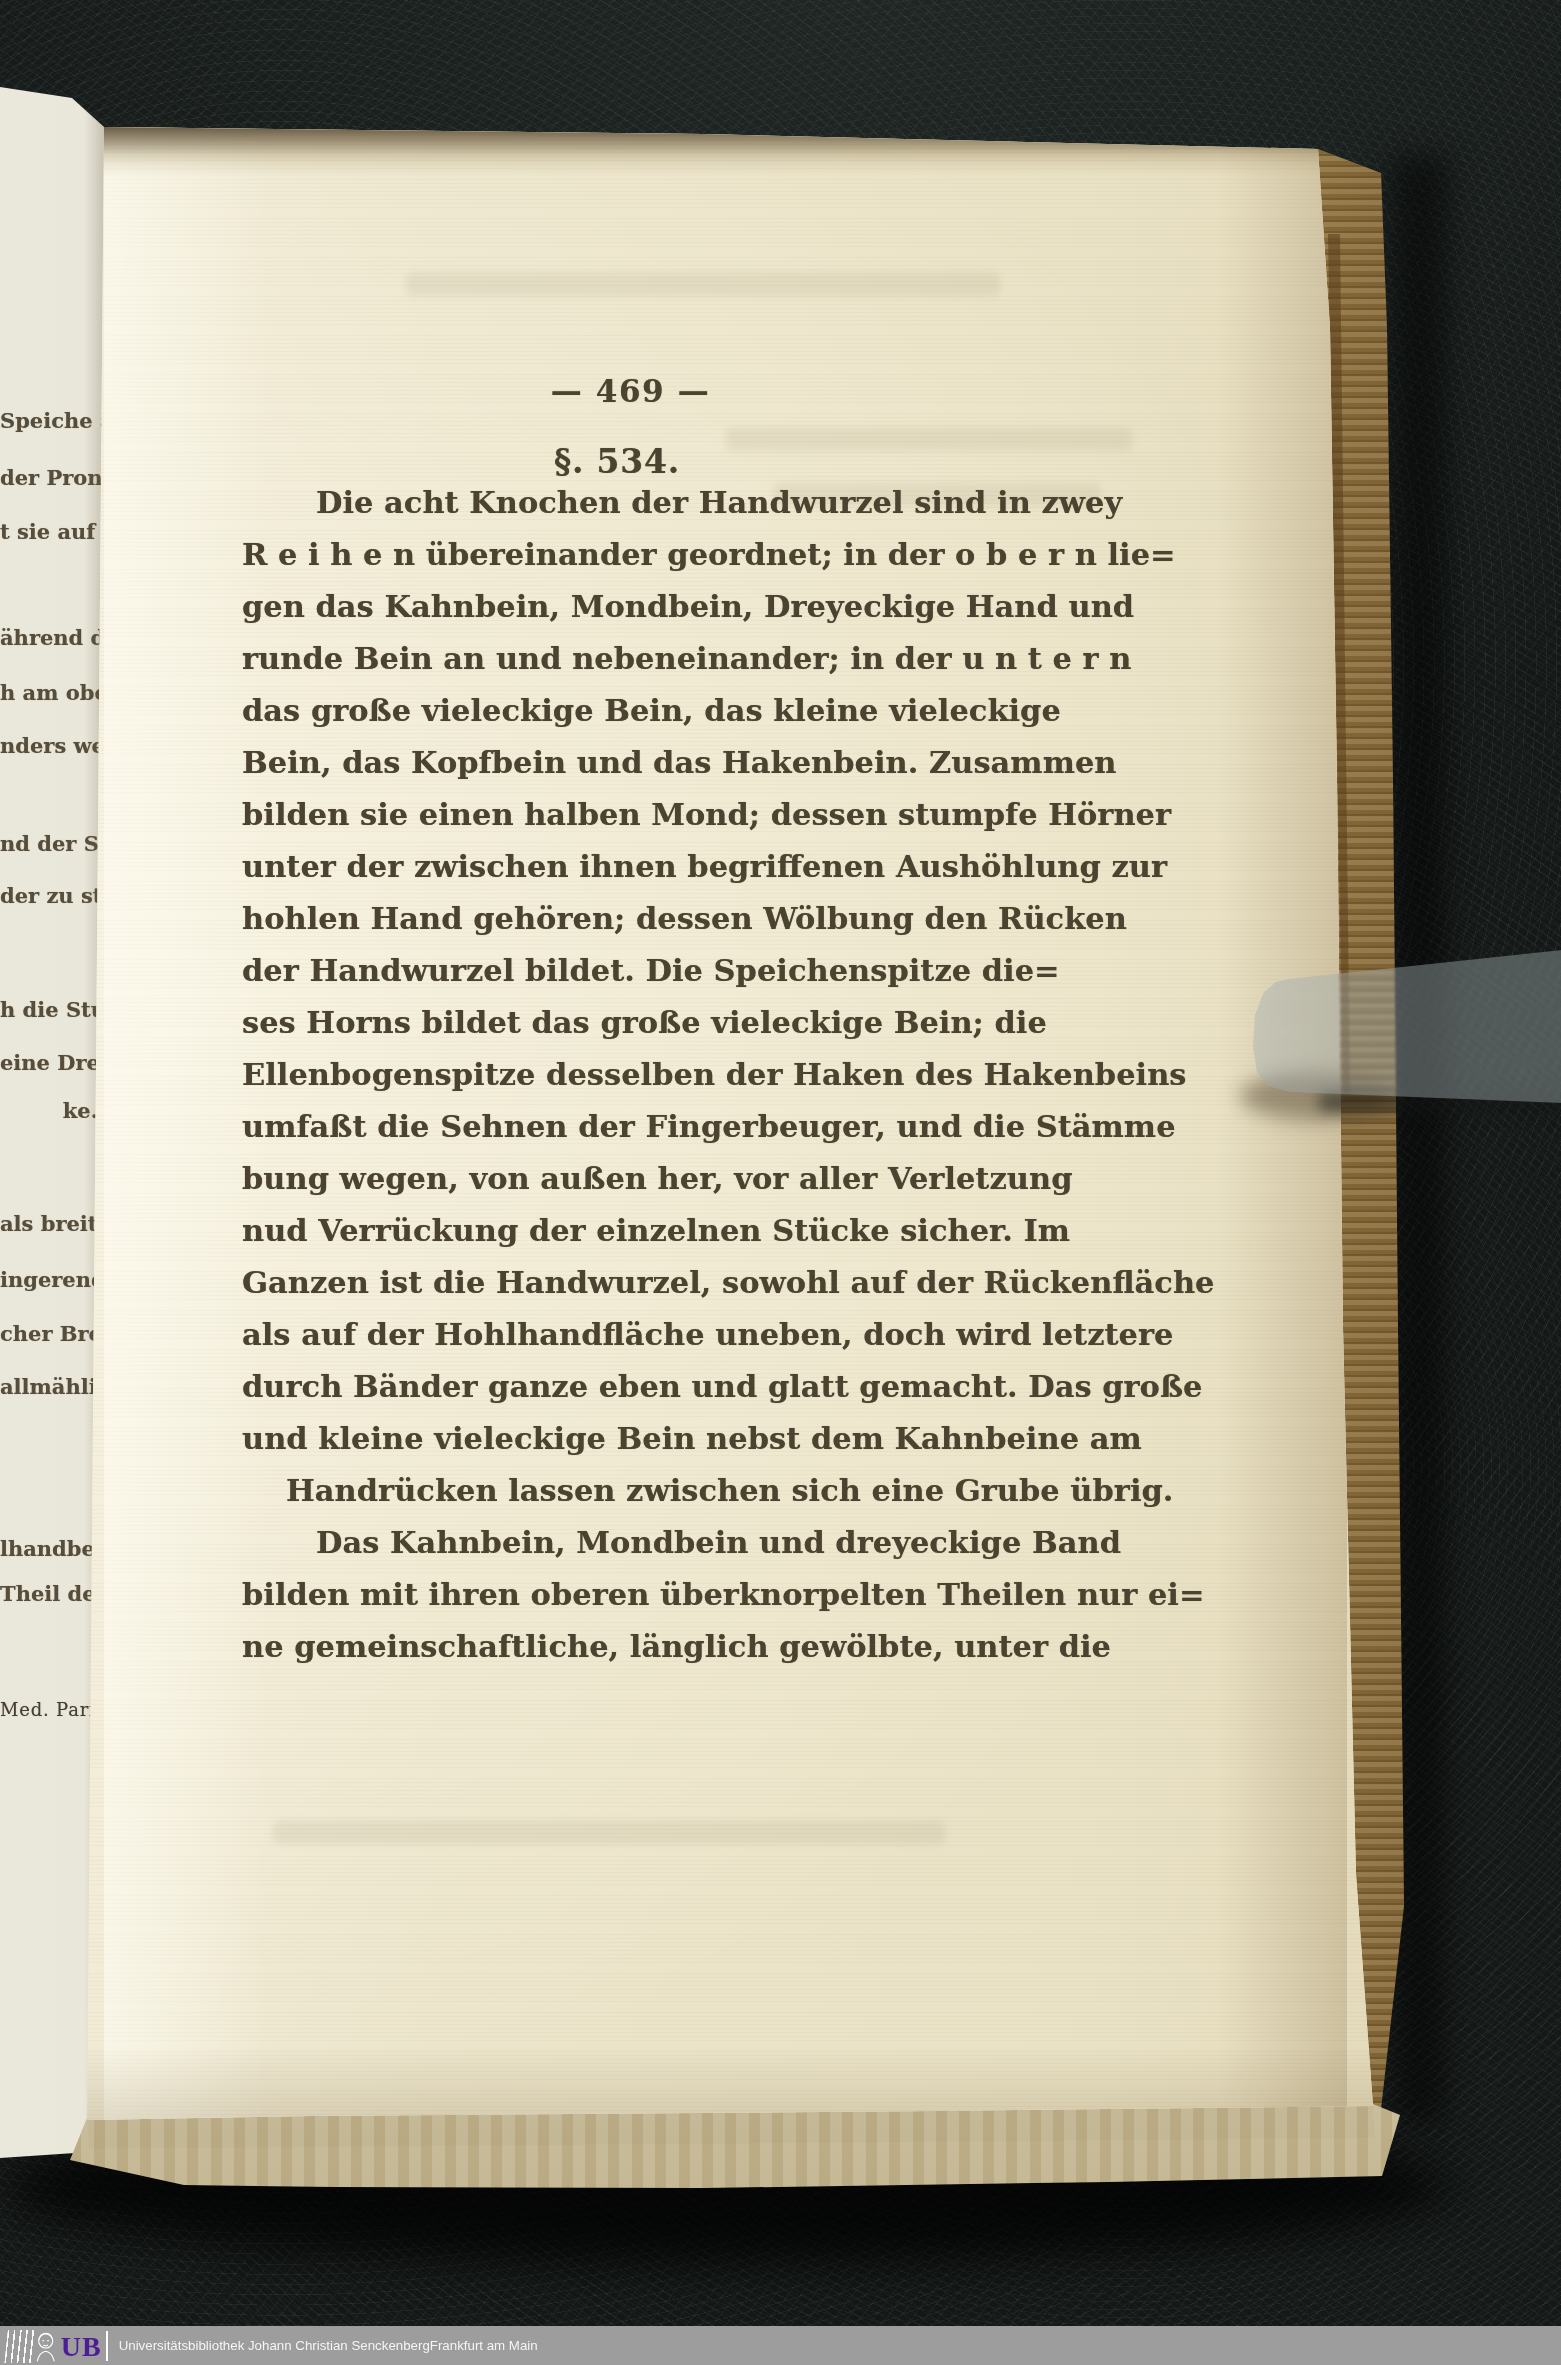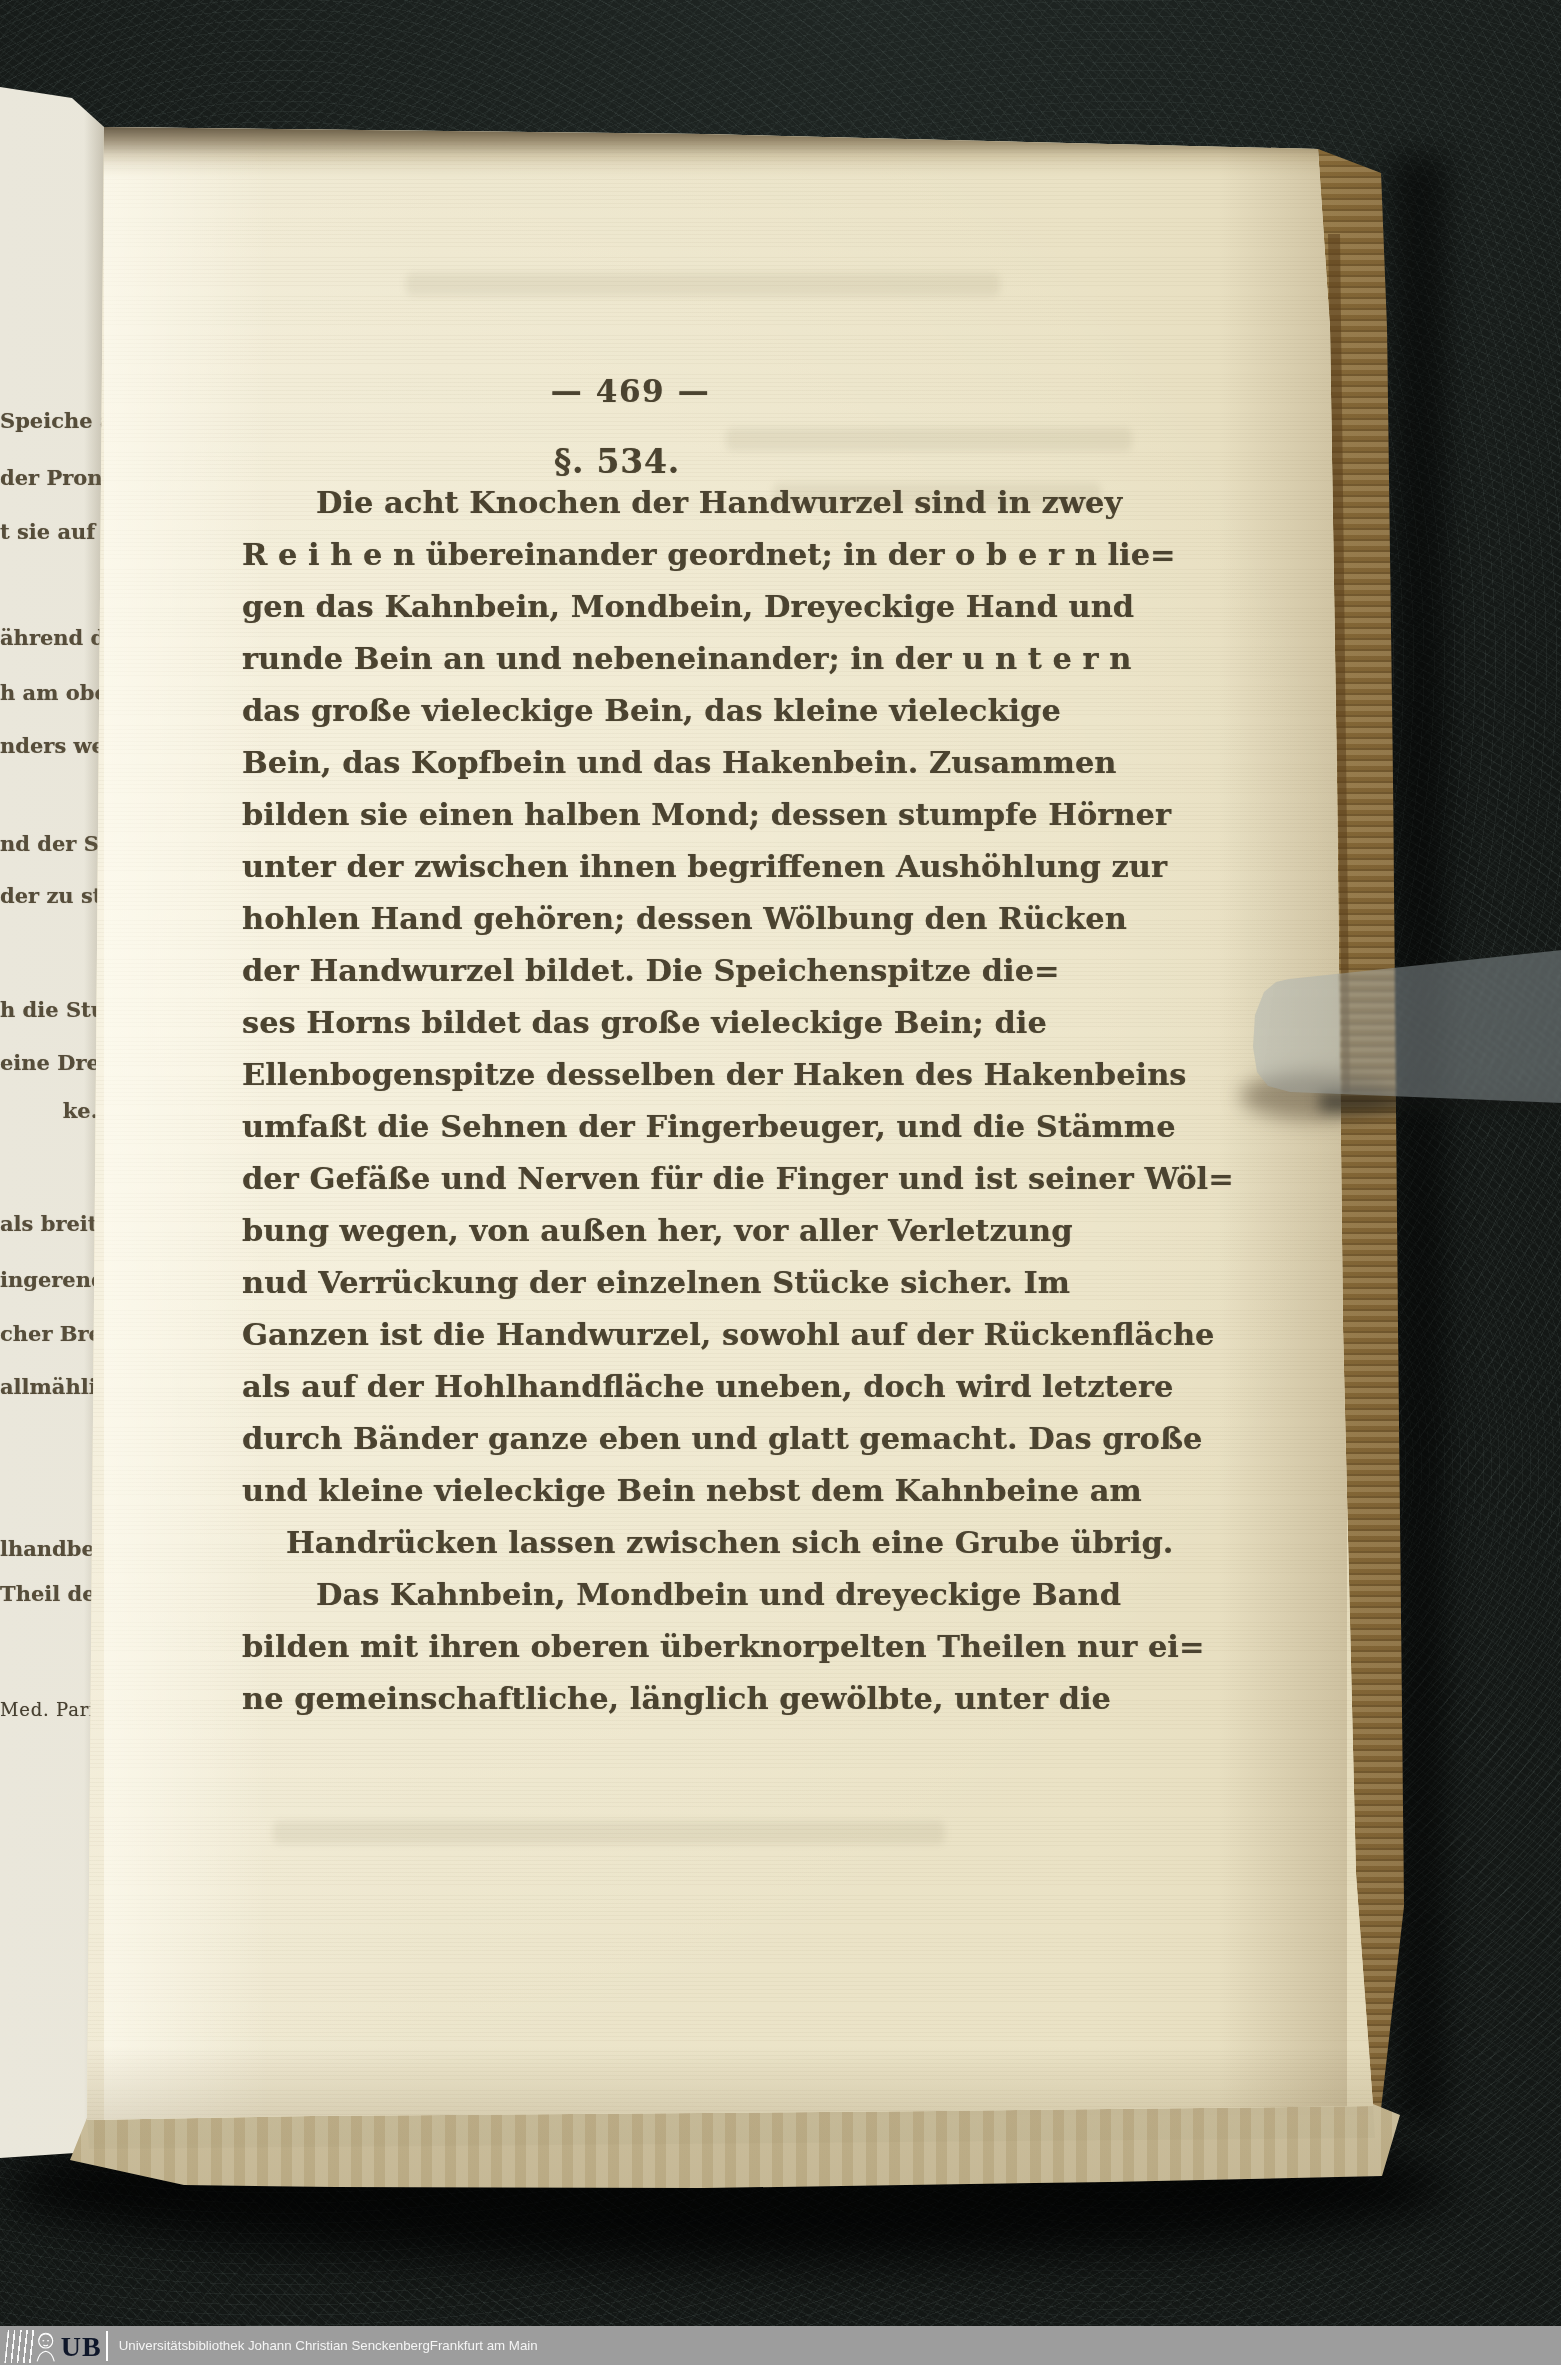--- a/index.html
+++ b/index.html
@@ -106,21 +106,21 @@
 
   
   .banner{position:absolute;left:0;top:2326px;width:1562px;height:40px;
     background:var(--banner_gray);display:flex;align-items:center;
     font-family:"Liberation Sans","DejaVu Sans",sans-serif;color:var(--banner_text);}
   .logo{display:flex;align-items:center;height:100%;margin-left:6.2px;}
   .logo-pages{width:26.6px;height:33px;margin-right:1.6px;transform:skewX(-6deg);
     background:repeating-linear-gradient(to right,rgba(255,255,255,0.95) 0 1.6px,transparent 1.6px 6.2px);}
   .logo-portrait{width:23.4px;height:33px;margin-right:3.1px;}
   .logo-ub{font-family:"Liberation Serif","DejaVu Serif",serif;font-weight:bold;
-    font-size:28px;line-height:33px;color:#0f172a;letter-spacing:0.8px;}
+    font-size:28px;line-height:33px;color:#4c1d95;letter-spacing:0.8px;}
   .logo-divider{width:1.6px;height:30px;background:#fff;margin-left:4.7px;margin-right:11px;}
   .banner-text{display:flex;flex-direction:row;justify-content:center;line-height:16.4px;
     font-size:13.3px;}
 </style>
 </head>
 <body>
 
 <div id="stage">
 
   <div class="leather"></div>
@@ -177,21 +177,20 @@
         <div class="bline">runde Bein an und nebeneinander; in der u n t e r n</div>
         <div class="bline">das große vieleckige Bein, das kleine vieleckige</div>
         <div class="bline">Bein, das Kopfbein und das Hakenbein. Zusammen</div>
         <div class="bline">bilden sie einen halben Mond; dessen stumpfe Hörner</div>
         <div class="bline">unter der zwischen ihnen begriffenen Aushöhlung zur</div>
         <div class="bline">hohlen Hand gehören; dessen Wölbung den Rücken</div>
         <div class="bline">der Handwurzel bildet. Die Speichenspitze die=</div>
         <div class="bline">ses Horns bildet das große vieleckige Bein; die</div>
         <div class="bline">Ellenbogenspitze desselben der Haken des Hakenbeins</div>
         <div class="bline">umfaßt die Sehnen der Fingerbeuger, und die Stämme</div>
-        <div class="bline">der Gefäße und Nerven für die Finger und ist seiner Wöl=</div>
         <div class="bline">bung wegen, von außen her, vor aller Verletzung</div>
         <div class="bline">nud Verrückung der einzelnen Stücke sicher. Im</div>
         <div class="bline">Ganzen ist die Handwurzel, sowohl auf der Rückenfläche</div>
         <div class="bline">als auf der Hohlhandfläche uneben, doch wird letztere</div>
         <div class="bline">durch Bänder ganze eben und glatt gemacht. Das große</div>
         <div class="bline">und kleine vieleckige Bein nebst dem Kahnbeine am</div>
         <div class="bline nojust">Handrücken lassen zwischen sich eine Grube übrig.</div>
         <div class="bline indent">Das Kahnbein, Mondbein und dreyeckige Band</div>
         <div class="bline">bilden mit ihren oberen überknorpelten Theilen nur ei=</div>
         <div class="bline">ne gemeinschaftliche, länglich gewölbte, unter die</div>

